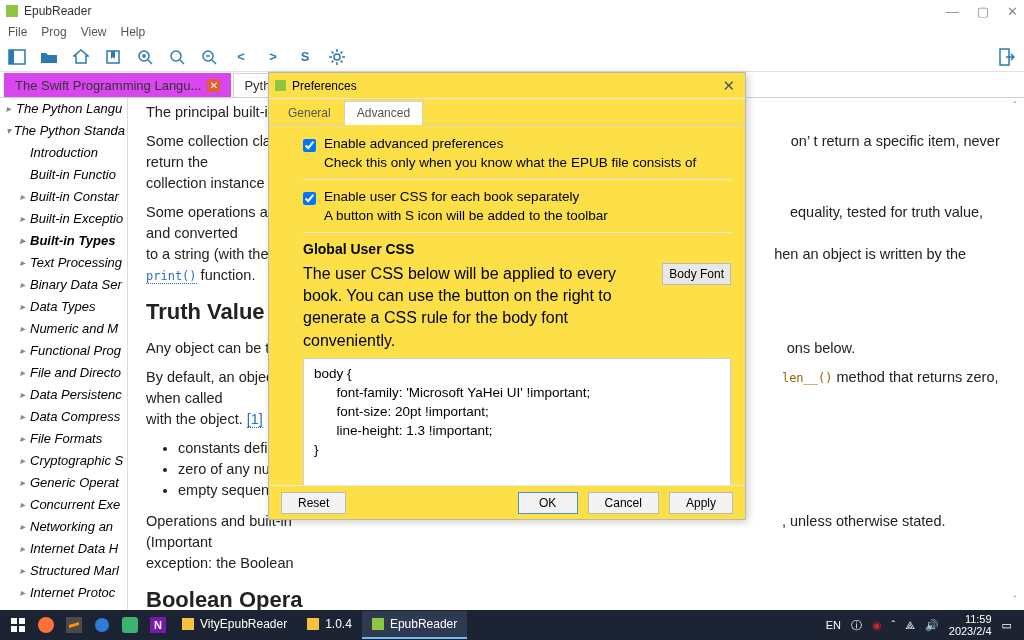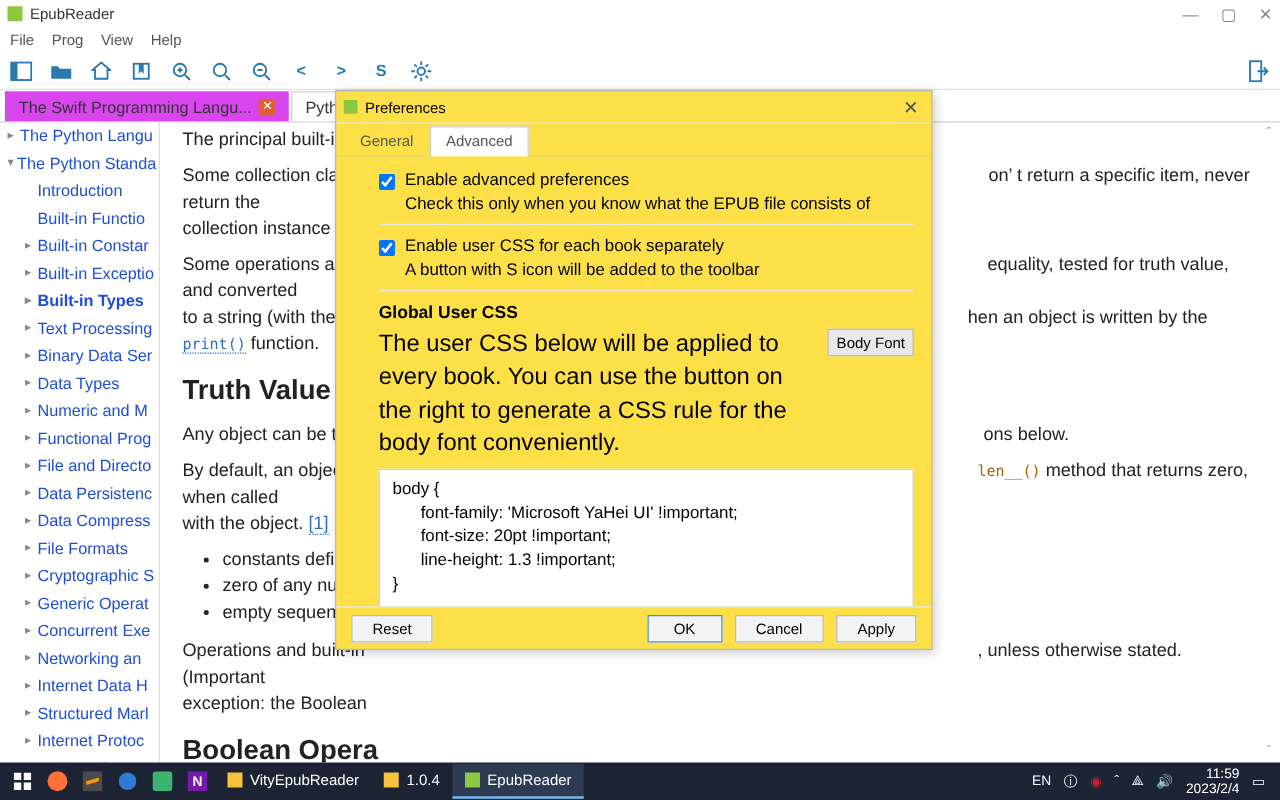--- a/index.html
+++ b/index.html
@@ -12,21 +12,21 @@
 .toolbar { height: 30px; display: flex; align-items: center; padding: 0 6px; border-bottom: 1px solid #e0e0e0; gap: 10px; }
 .tool-btn { width: 22px; height: 22px; display: flex; align-items: center; justify-content: center; color: #2a7ab0; font-size: 16px; cursor: pointer; }
 .tool-btn.small { font-size: 13px; font-weight: bold; }
 .toolbar .spacer { flex: 1; }
 .tabs { height: 26px; display: flex; align-items: flex-end; padding: 0 4px; border-bottom: 1px solid #d0d0d0; }
 .tab { padding: 4px 10px; font-size: 13px; color: #333; display: flex; align-items: center; gap: 6px; border: 1px solid transparent; border-bottom: none; background: #d946ef; margin-right: 2px; }
 .tab.active { background: #fff; border-color: #d0d0d0; }
 .tab .close-x { color: #fff; background: #e06030; border-radius: 2px; width: 13px; height: 13px; font-size: 10px; line-height: 13px; text-align: center; }
 .content-area { position: absolute; top: 98px; left: 0; right: 0; bottom: 30px; display: flex; }
 .sidebar { width: 128px; border-right: 1px solid #ddd; overflow: hidden; font-size: 13px; }
-.side-item { padding: 2px 2px 2px 6px; display: flex; align-items: center; white-space: nowrap; color: #1d4ed8; line-height: 18px; }
+.side-item { padding: 2px 2px 2px 6px; display: flex; align-items: center; white-space: nowrap; color: #000000; line-height: 18px; font-style: italic; }
 .side-item .caret { width: 10px; color: #888; font-size: 10px; }
 .side-item.lvl1 { padding-left: 20px; }
 .side-item.open .caret::before { content: '▾'; }
 .side-item:not(.open):not(.leaf) .caret::before { content: '▸'; }
 .side-item.leaf .caret::before { content: ''; }
 .side-item.selected { font-weight: bold; }
 .main { flex: 1; padding: 4px 18px; font-size: 14.5px; color: #222; overflow: hidden; line-height: 1.45; position: relative; }
 .main p { margin-bottom: 8px; }
 .main h2 { font-size: 22px; font-weight: bold; margin: 10px 0; }
 .main ul { margin-left: 32px; margin-bottom: 10px; }
@@ -42,21 +42,21 @@
 .dialog-tabs { display: flex; border-bottom: 1px solid #d0d0d0; padding: 0 6px; }
 .dialog-tab { padding: 4px 12px; font-size: 12px; color: #555; border: 1px solid transparent; border-bottom: none; margin-top: 2px; }
 .dialog-tab.active { border-color: #d0d0d0; background: #fff; margin-bottom: -1px; }
 .dialog-body { flex: 1; padding: 10px 14px; overflow: hidden; margin-left: 20px; }
 .pref-row { display: flex; gap: 8px; margin-bottom: 8px; border-bottom: 1px solid #e6e6e6; padding-bottom: 6px; }
 .pref-row:last-of-type { border-bottom: none; }
 .pref-row .cb { margin-top: 4px; width: 13px; height: 13px; }
 .pref-row .txt { flex: 1; font-size: 13.5px; line-height: 1.4; }
 .section-hdr { font-weight: bold; font-size: 14px; margin: 4px 0 6px 0; }
 .desc-row { display: flex; align-items: flex-start; gap: 8px; margin-bottom: 6px; }
-.desc-row .desc { flex: 1; font-size: 19px; line-height: 1.4; }
+.desc-row .desc { flex: 1; font-size: 16px; line-height: 1.4; }
 .body-font-btn { background: #e8e8e8; border: 1px solid #bbb; padding: 3px 6px; font-size: 12px; cursor: pointer; }
 .css-area { width: 100%; height: 196px; border: 1px solid #c7d2db; padding: 6px 10px; font-size: 13.5px; line-height: 1.4; background: #fff; resize: none; font-family: 'Segoe UI', sans-serif; }
 .dialog-footer { height: 34px; display: flex; align-items: center; padding: 0 12px; gap: 10px; border-top: 1px solid #e8e8e8; }
 .dialog-footer .spacer { flex: 1; }
 .dlg-btn { min-width: 60px; padding: 3px 16px; font-size: 12px; background: #f3f3f3; border: 1px solid #bbb; cursor: pointer; }
 .dlg-btn.primary { border-color: #4a90d9; }
 .taskbar { position: absolute; bottom: 0; left: 0; right: 0; height: 30px; background: #1c2433; display: flex; align-items: center; padding: 0 4px; color: #fff; font-size: 12px; }
 .tb-icon { width: 28px; height: 28px; display: flex; align-items: center; justify-content: center; font-size: 14px; }
 .tb-app { display: flex; align-items: center; gap: 6px; padding: 0 10px; height: 28px; border-bottom: 2px solid transparent; }
 .tb-app.active { background: #2e3a52; border-bottom-color: #76b9ed; }

